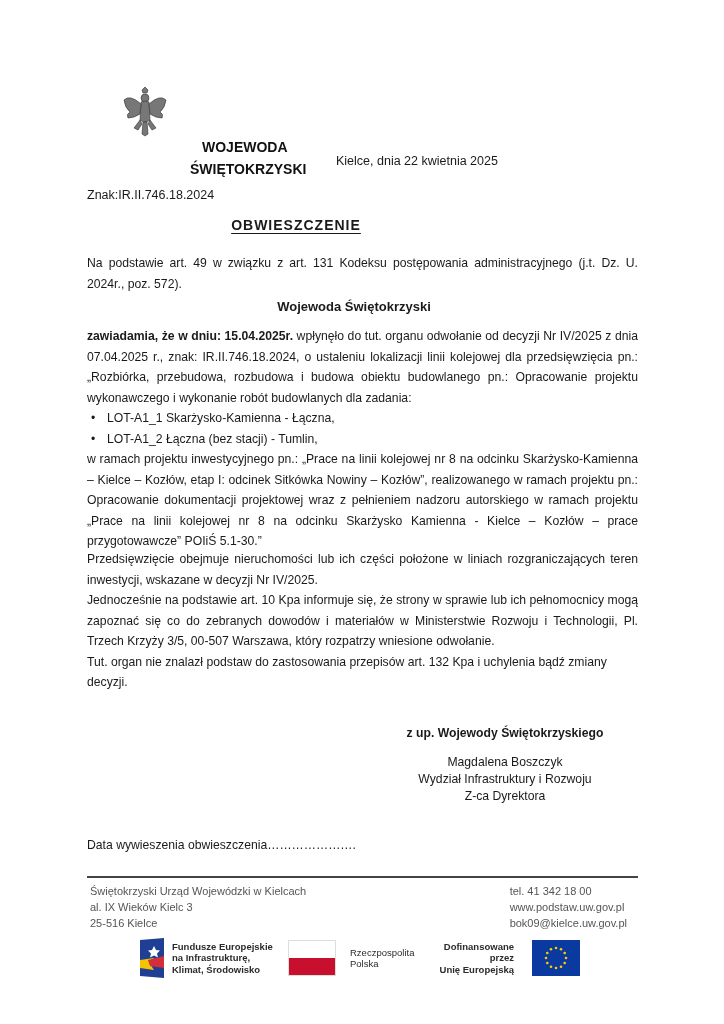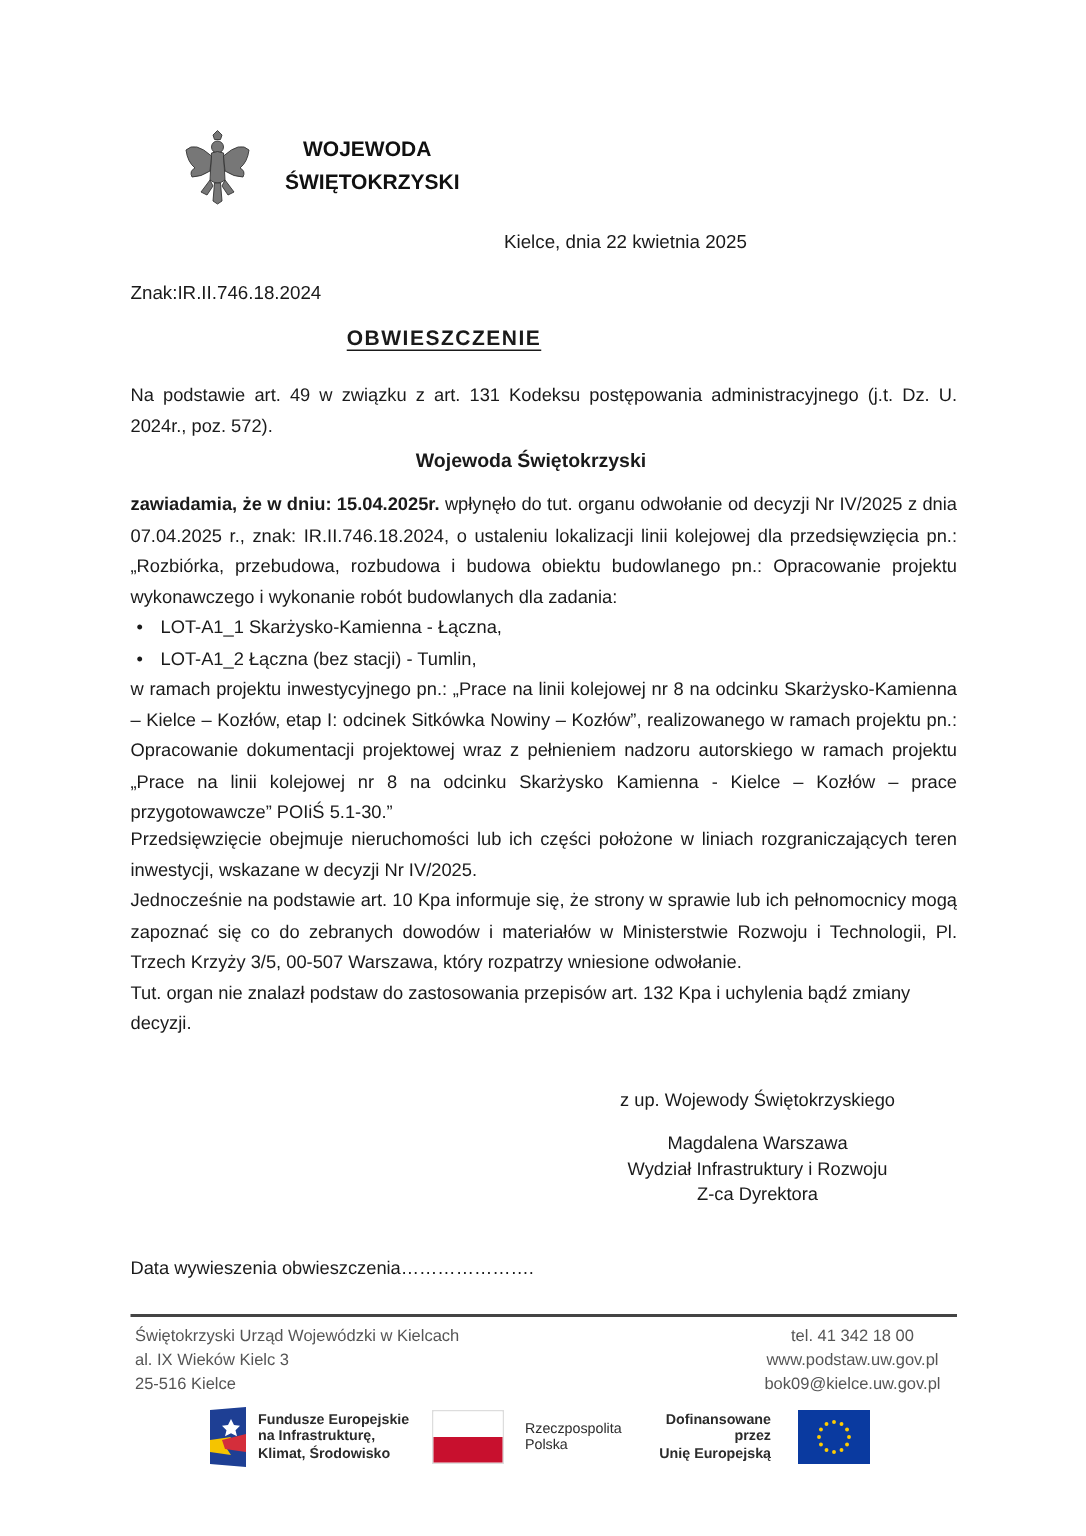--- a/index.html
+++ b/index.html
@@ -4,39 +4,39 @@
   <style>
     * { margin: 0; padding: 0; box-sizing: border-box; }
     html, body { width: 724px; height: 1024px; background: #ffffff; overflow: hidden; }
     body { position: relative; font-family: "Liberation Sans", sans-serif; color: #1a1a1a; }
     .abs { position: absolute; }
     .txt { font-size: 12.2px; line-height: 20.5px; color: #1a1a1a; }
     .justify { text-align: justify; text-align-last: left; }
     .bold { font-weight: bold; }
     .eagle { left: 122px; top: 86px; width: 46px; height: 52px; }
     .header-title { left: 190px; top: 88px; font-size: 14px; font-weight: bold; line-height: 22px; color: #111; }
-    .header-title .l1 { padding-left: 12px; }
+    .header-title .l1 { padding-left: 12px; margin-top: 48px; }
     .date { left: 336px; top: 151px; font-size: 12.5px; }
     .znak { left: 87px; top: 185px; font-size: 12.5px; }
     .title { left: 0; width: 592px; top: 217px; text-align: center; font-size: 14px; font-weight: bold; letter-spacing: 1px; }
     .title span { text-decoration: underline; text-underline-offset: 3px; }
     .p1 { left: 87px; top: 253px; width: 551px; }
     .sub { left: 0; width: 672px; top: 299px; text-align: center; font-size: 13px; font-weight: bold; padding-left: 36px; }
     .p2 { left: 87px; top: 326px; width: 551px; }
     .list { left: 87px; top: 408px; width: 551px; list-style: none; }
     .list li { position: relative; padding-left: 20px; }
     .list li::before { content: "•"; position: absolute; left: 4px; top: 0; }
     .p3 { left: 87px; top: 449px; width: 551px; }
     .p4 { left: 87px; top: 549px; width: 551px; }
     .sig { left: 380px; top: 725px; width: 250px; text-align: center; font-size: 12.2px; line-height: 17px; }
-    .sig .upl { margin-bottom: 12px; }
+    .sig .upl { margin-bottom: 12px; font-weight: bold; }
     .dataw { left: 87px; top: 838px; font-size: 12.2px; }
     .hr { left: 87px; top: 876px; width: 551px; height: 1.5px; background: #444; }
     .foot-left { left: 90px; top: 883px; font-size: 11px; line-height: 16px; color: #555; }
-    .foot-right { right: 97px; top: 883px; font-size: 11px; line-height: 16px; color: #555; text-align: center; }
+    .foot-right { right: 97px; top: 883px; font-size: 11px; line-height: 16px; color: #555; text-align: left; }
     .logos { left: 140px; top: 938px; width: 440px; height: 44px; }
     .logo-fe { left: 0; top: 0; display: flex; align-items: center; }
     .logo-fe .mark { width: 24px; height: 40px; position: relative; }
     .logo-fe .txtl { font-size: 9.5px; line-height: 11.5px; font-weight: bold; color: #2b2b2b; margin-left: 8px; }
     .logo-pl { left: 148px; top: 2px; display: flex; align-items: center; }
     .flag { width: 48px; height: 36px; border: 1px solid #ddd; display: flex; flex-direction: column; }
     .flag .w { flex: 1; background: #fff; }
     .flag .r { flex: 1; background: #c8102e; }
     .logo-pl .txtl { font-size: 9.5px; line-height: 11.5px; font-weight: normal; color: #2b2b2b; margin-left: 14px; }
     .logo-eu { left: 285px; top: 2px; display: flex; align-items: center; }
@@ -88,21 +88,21 @@
 <div class="abs p3 txt justify"> w ramach projektu inwestycyjnego pn.: „Prace na linii kolejowej nr 8 na odcinku Skarżysko-Kamienna – Kielce – Kozłów, etap I: odcinek Sitkówka Nowiny – Kozłów”, realizowanego w ramach projektu pn.: Opracowanie dokumentacji projektowej wraz z pełnieniem nadzoru autorskiego w ramach projektu „Prace na linii kolejowej nr 8 na odcinku Skarżysko Kamienna  - Kielce – Kozłów – prace przygotowawcze” POIiŚ 5.1-30.”</div>
 
 <div class="abs p4 txt">
   <p class="justify">Przedsięwzięcie obejmuje nieruchomości lub ich części położone w liniach rozgraniczających teren inwestycji, wskazane w decyzji Nr IV/2025.</p>
   <p class="justify">Jednocześnie na podstawie art. 10 Kpa informuje się, że strony w sprawie lub ich pełnomocnicy mogą zapoznać się co do zebranych dowodów i materiałów w Ministerstwie Rozwoju i Technologii, Pl. Trzech Krzyży 3/5, 00-507 Warszawa, który rozpatrzy wniesione odwołanie.</p>
   <p>Tut. organ nie znalazł podstaw do zastosowania przepisów art. 132 Kpa i uchylenia bądź zmiany decyzji.</p>
 </div>
 
 <div class="abs sig">
   <div class="upl">z up. Wojewody Świętokrzyskiego</div>
-  <div>Magdalena Warszawa</div>
+  <div>Magdalena Boszczyk</div>
   <div>Wydział Infrastruktury i Rozwoju</div>
   <div>Z-ca Dyrektora</div>
 </div>
 
 <div class="abs dataw">Data wywieszenia obwieszczenia………………….</div>
 
 <div class="abs hr"></div>
 <div class="abs foot-left">
   <div>Świętokrzyski Urząd Wojewódzki w Kielcach</div>
   <div>al. IX Wieków Kielc 3</div>

